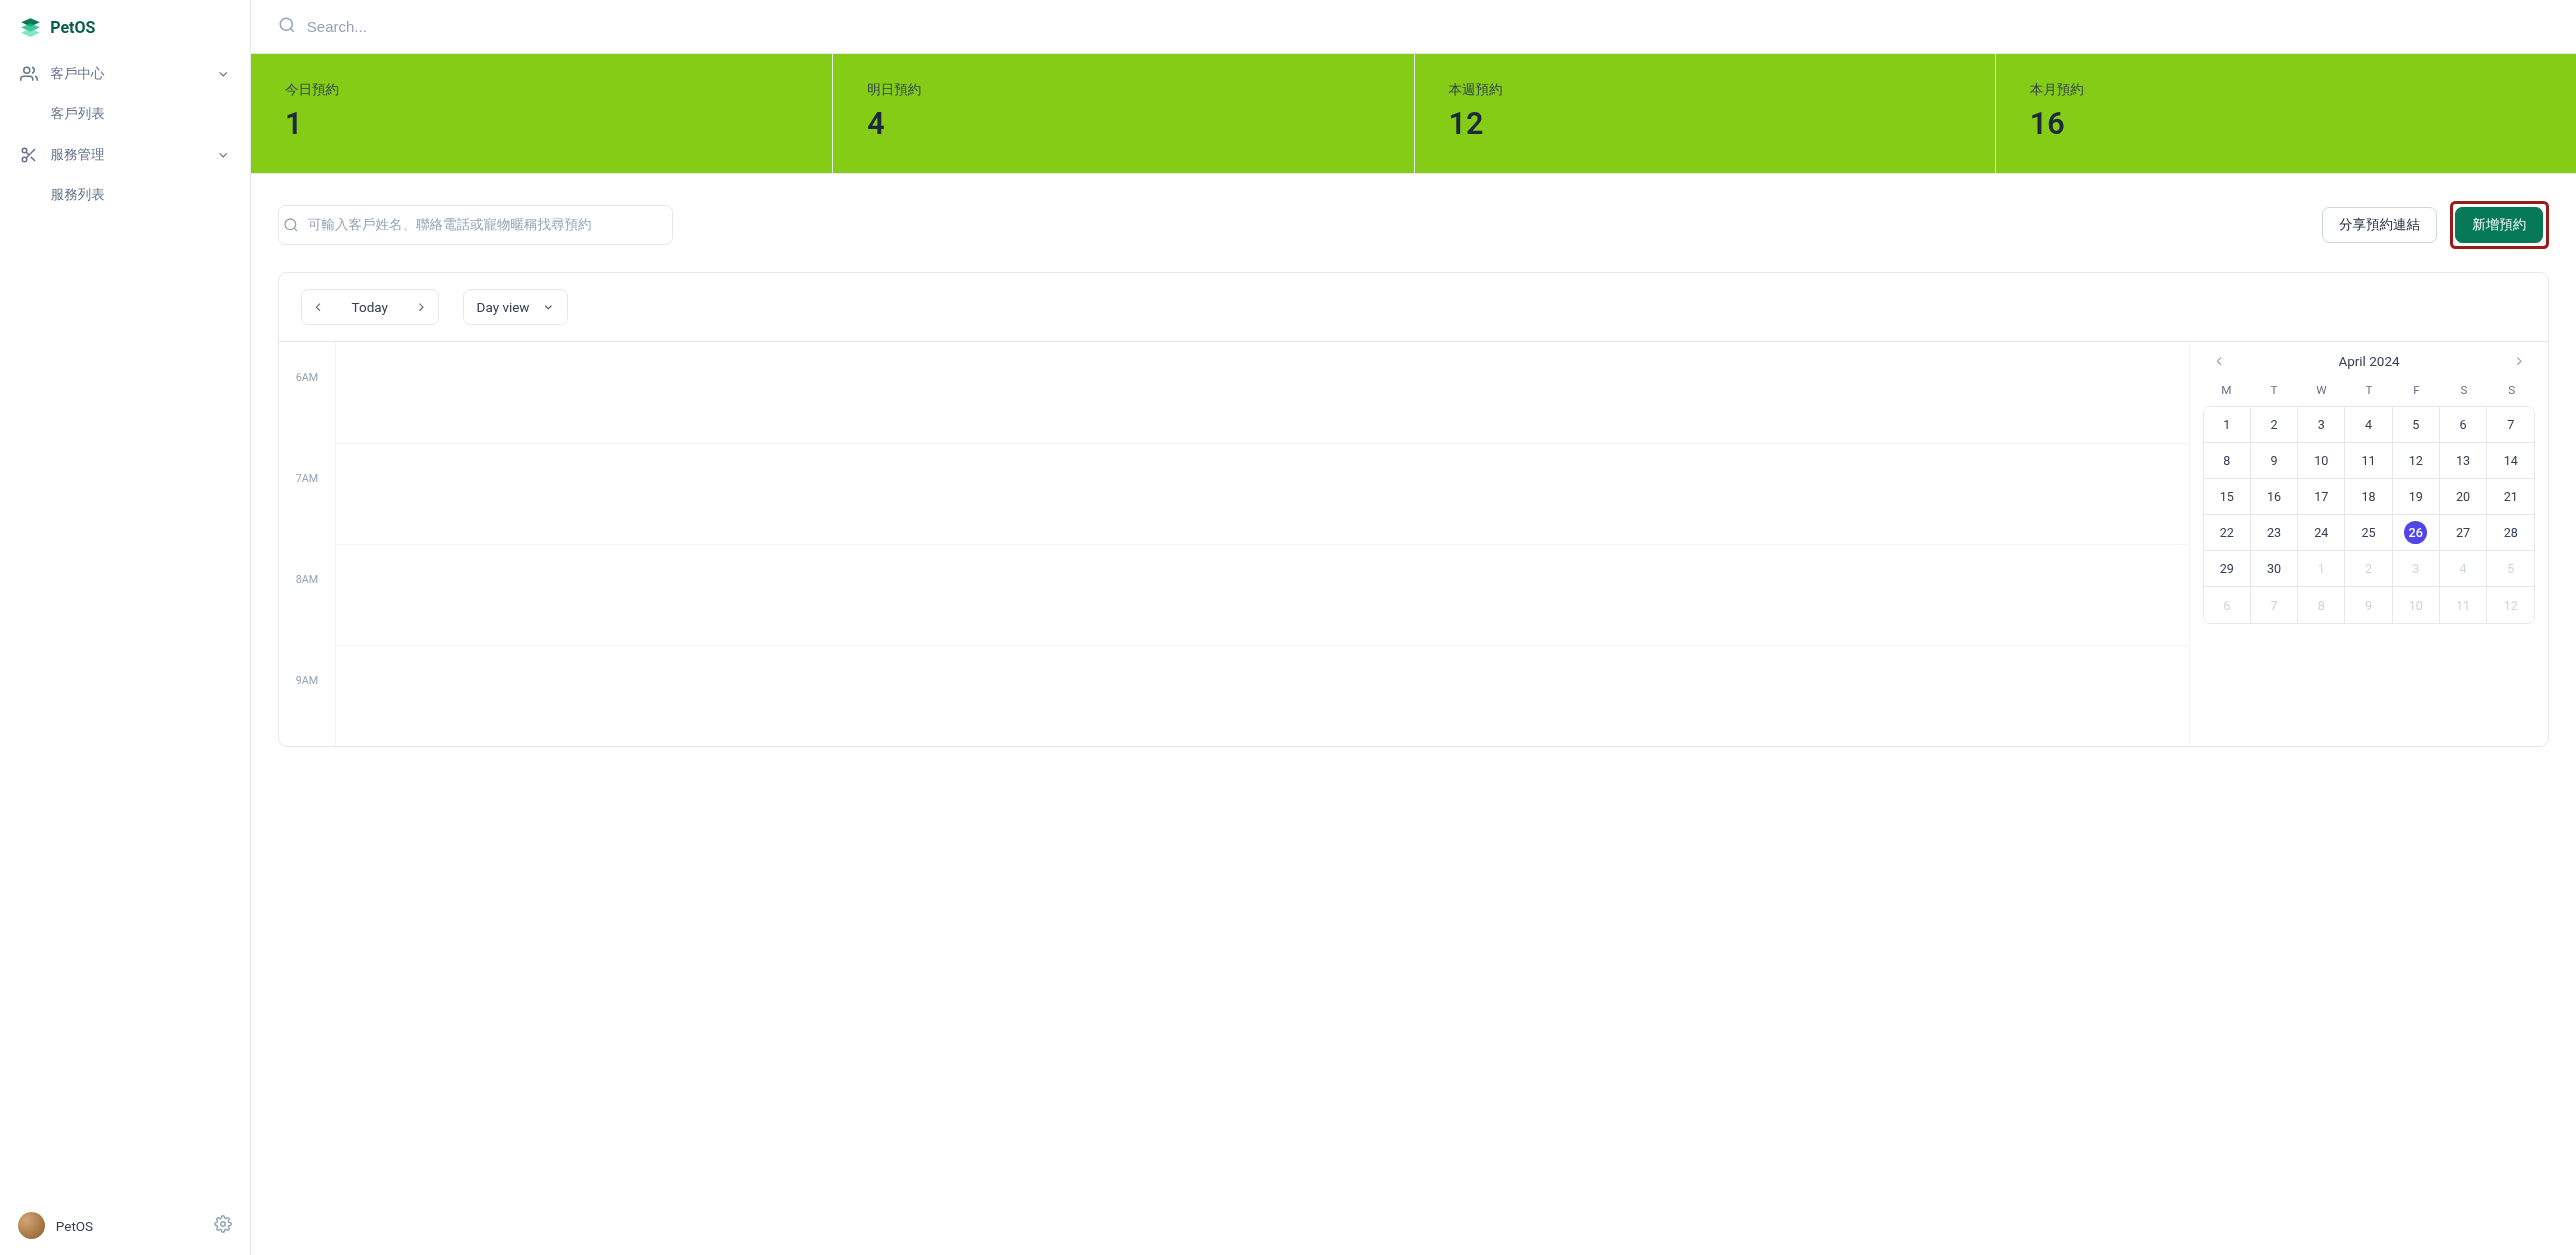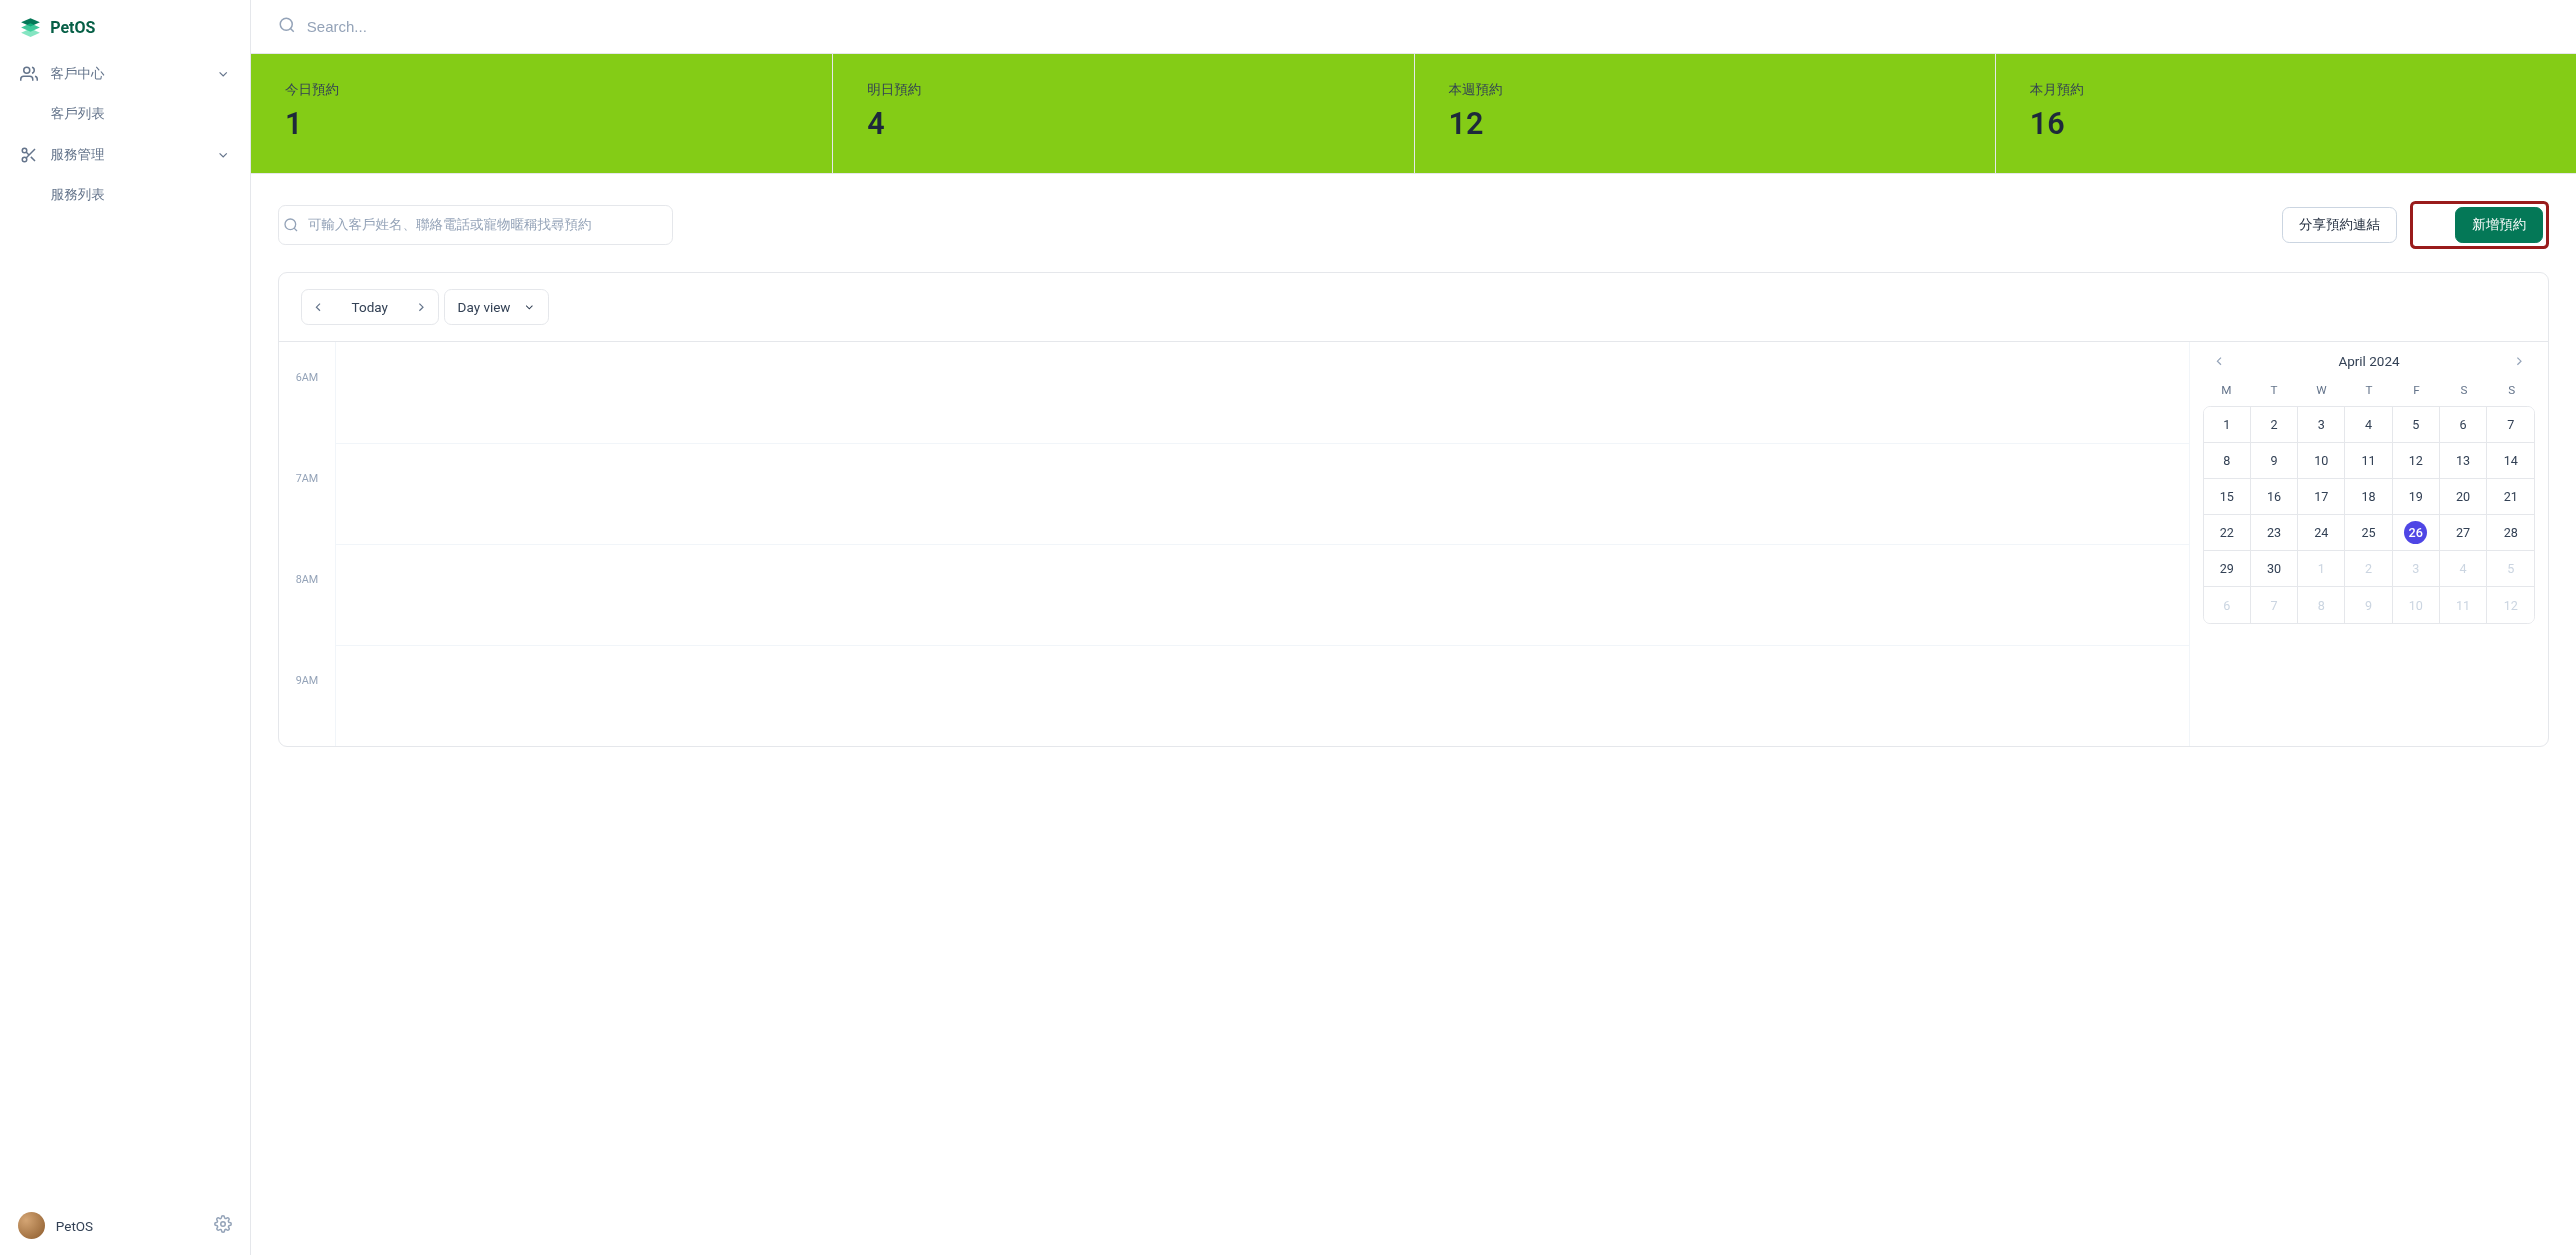--- a/index.html
+++ b/index.html
@@ -36,29 +36,29 @@
 .stat-label { font-size: 13.5px; color: #334155; margin-bottom: 7.2px; }
 .stat-value { font-size: 30.5px; font-weight: 600; color: #1e293b; }
 
 .content { padding: 27px; background: #fff; flex: 1; overflow: auto; }
 .toolbar { display: flex; align-items: center; gap: 12.6px; margin-bottom: 23.4px; }
 .search-box { flex: 0 0 395px; display: flex; align-items: center; border: 0.9px solid #e5e7eb; border-radius: 7.2px; height: 40px; padding: 0 4px; }
 .search-box svg { color: #94a3b8; margin-right: 9px; }
 .search-box input { border: none; outline: none; font-size: 13.5px; flex: 1; color: #334155; }
 .search-box input::placeholder { color: #94a3b8; }
 .toolbar-spacer { flex: 1; }
-.btn { height: 36px; padding: 0 16px; border-radius: 7.2px; font-size: 13.5px; cursor: pointer; display: flex; align-items: center; margin-left: 40px; }
+.btn { height: 36px; padding: 0 16px; border-radius: 7.2px; font-size: 13.5px; cursor: pointer; display: flex; align-items: center; }
 .btn-outline { background: #fff; border: 0.9px solid #cbd5e1; color: #1e293b; }
 .btn-primary { background: #047857; color: #fff; border: 0.9px solid #047857; font-weight: 500; }
 .highlight-box { border: 3.6px solid #991b1b; border-radius: 5.4px; padding: 2.7px; }
 
 .calendar-wrap { border: 0.9px solid #e5e7eb; border-radius: 9px; overflow: hidden; }
 .cal-header { display: flex; align-items: center; padding: 16px 21.6px; }
 .cal-title { font-size: 16px; font-weight: 600; color: #334155; flex: 1; }
-.today-nav { display: flex; border: 0.9px solid #e5e7eb; border-radius: 7.2px; height: 36px; align-items: center; margin-right: 5px; }
+.today-nav { display: flex; border: 0.9px solid #e5e7eb; border-radius: 7.2px; height: 36px; align-items: center; margin-right: 24px; }
 .today-nav .arrow { width: 34px; display: flex; align-items: center; justify-content: center; color: #64748b; cursor: pointer; height: 100%; }
 .today-nav .today-btn { padding: 0 16px; color: #334155; cursor: pointer; font-size: 13.5px; }
 .view-select { display: flex; align-items: center; border: 0.9px solid #e5e7eb; border-radius: 7.2px; height: 36px; padding: 0 12.6px; cursor: pointer; gap: 12.6px; color: #334155; font-size: 13.5px; }
 
 .cal-body { display: flex; border-top: 0.9px solid #e5e7eb; }
 .schedule { flex: 1; position: relative; min-height: 341px; }
 .time-row { display: flex; height: 101px; }
 .time-label { width: 57px; font-size: 10.8px; color: #94a3b8; text-align: center; padding-top: 29px; border-right: 0.9px solid #f1f5f9; }
 .time-slot { flex: 1; border-top: 0.9px solid #f1f5f9; }
 .time-row:first-child .time-slot { border-top: none; }

